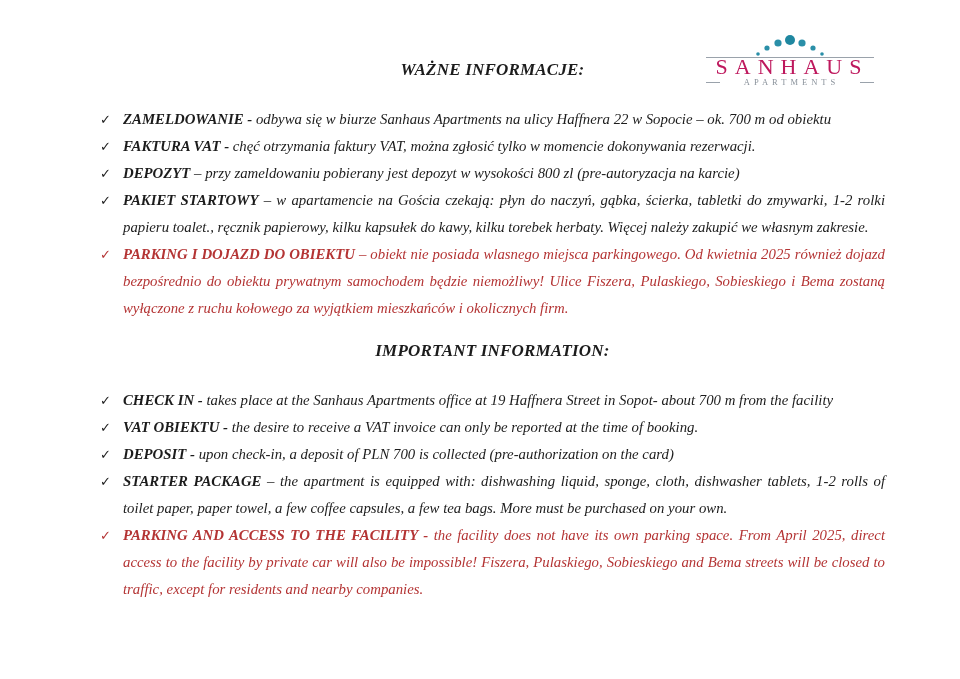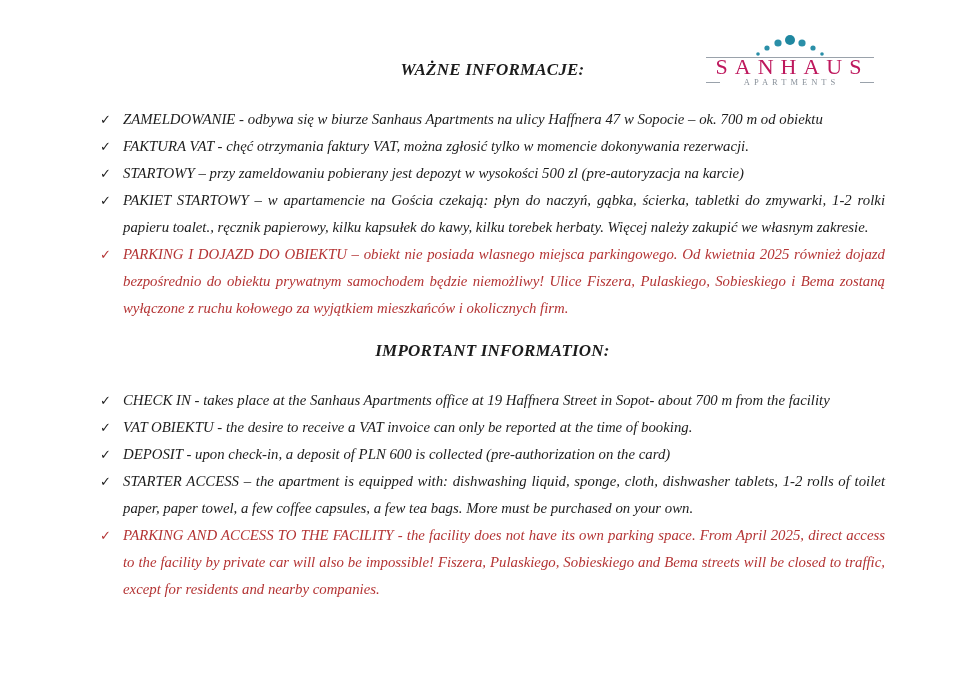--- a/index.html
+++ b/index.html
@@ -48,21 +48,21 @@
     font-style:italic;
     font-size:14.8px;
     line-height:27px;
     text-align:justify;
     color:#1c1c1c;
   }
   .item .check {
     position:absolute; left:0; top:0;
     font-style:normal; font-size:13px; line-height:27px;
   }
-  .item .lead { font-weight:normal; }
+  .item .lead { font-weight:bold; }
   .item.red, .item.red .check { color:#b43434; }
 </style>
 </head>
 <body>
 
 <div class="page">
 
   <div class="logo">
     <svg class="logo-dots" width="110" height="26" viewBox="0 0 110 26">
       <circle cx="23" cy="21" r="1.8" fill="#2a8fa8"></circle>
@@ -78,29 +78,29 @@
     <div class="logo-subrow">
       <span class="rule"></span>
       <span class="logo-sub">APARTMENTS</span>
       <span class="rule"></span>
     </div>
   </div>
 
   <div id="content">
       <div class="section-title">WAŻNE INFORMACJE:</div>
       <div class="list">
-        <div class="item"><span class="check">✓</span><span class="lead">ZAMELDOWANIE - </span><span> odbywa się w biurze Sanhaus Apartments na ulicy Haffnera 47 w Sopocie – ok. 700 m od obiektu</span></div>
+        <div class="item"><span class="check">✓</span><span class="lead">ZAMELDOWANIE - </span><span> odbywa się w biurze Sanhaus Apartments na ulicy Haffnera 22 w Sopocie – ok. 700 m od obiektu</span></div>
         <div class="item"><span class="check">✓</span><span class="lead">FAKTURA VAT - </span><span>chęć otrzymania faktury VAT, można zgłosić tylko w momencie dokonywania rezerwacji.</span></div>
-        <div class="item"><span class="check">✓</span><span class="lead">STARTOWY</span><span> – przy zameldowaniu pobierany jest depozyt w wysokości 500 zl (pre-autoryzacja na karcie)</span></div>
+        <div class="item"><span class="check">✓</span><span class="lead">DEPOZYT</span><span> – przy zameldowaniu pobierany jest depozyt w wysokości 800 zl (pre-autoryzacja na karcie)</span></div>
         <div class="item"><span class="check">✓</span><span class="lead">PAKIET STARTOWY</span><span> – w apartamencie na Gościa czekają: płyn do naczyń, gąbka, ścierka, tabletki do zmywarki, 1-2 rolki papieru toalet., ręcznik papierowy, kilku kapsułek do kawy, kilku torebek herbaty. Więcej należy zakupić we własnym zakresie.</span></div>
         <div class="item red"><span class="check">✓</span><span class="lead">PARKING I DOJAZD DO OBIEKTU</span><span> – obiekt nie posiada wlasnego miejsca parkingowego. Od kwietnia 2025 również dojazd bezpośrednio do obiektu prywatnym samochodem będzie niemożliwy! Ulice Fiszera, Pulaskiego, Sobieskiego i Bema zostaną wyłączone z ruchu kołowego za wyjątkiem mieszkańców i okolicznych firm.</span></div>
       </div>
       <div class="section-title second">IMPORTANT INFORMATION:</div>
       <div class="list">
         <div class="item"><span class="check">✓</span><span class="lead">CHECK IN - </span><span>takes place at the Sanhaus Apartments office at 19 Haffnera Street in Sopot- about 700 m from the facility</span></div>
         <div class="item"><span class="check">✓</span><span class="lead">VAT OBIEKTU - </span><span>the desire to receive a VAT invoice can only be reported at the time of booking.</span></div>
-        <div class="item"><span class="check">✓</span><span class="lead">DEPOSIT - </span><span>upon check-in, a deposit of PLN 600 is collected (pre-authorization on the card)</span></div>
-        <div class="item"><span class="check">✓</span><span class="lead">STARTER ACCESS</span><span> – the apartment is equipped with: dishwashing liquid, sponge, cloth, dishwasher tablets, 1-2 rolls of toilet paper, paper towel, a few coffee capsules, a few tea bags. More must be purchased on your own.</span></div>
+        <div class="item"><span class="check">✓</span><span class="lead">DEPOSIT - </span><span>upon check-in, a deposit of PLN 700 is collected (pre-authorization on the card)</span></div>
+        <div class="item"><span class="check">✓</span><span class="lead">STARTER PACKAGE</span><span> – the apartment is equipped with: dishwashing liquid, sponge, cloth, dishwasher tablets, 1-2 rolls of toilet paper, paper towel, a few coffee capsules, a few tea bags. More must be purchased on your own.</span></div>
         <div class="item red"><span class="check">✓</span><span class="lead">PARKING AND ACCESS TO THE FACILITY - </span><span>the facility does not have its own parking space. From April 2025, direct access to the facility by private car will also be impossible! Fiszera, Pulaskiego, Sobieskiego and Bema streets will be closed to traffic, except for residents and nearby companies.</span></div>
       </div>
     </div>
 
 </div>
 
 </body></html>

